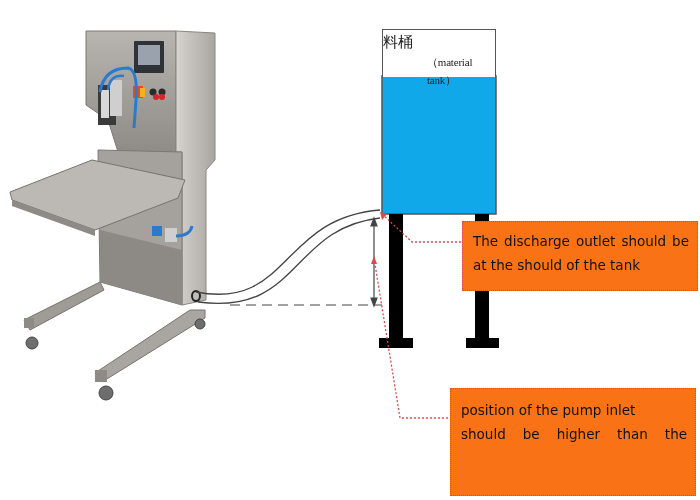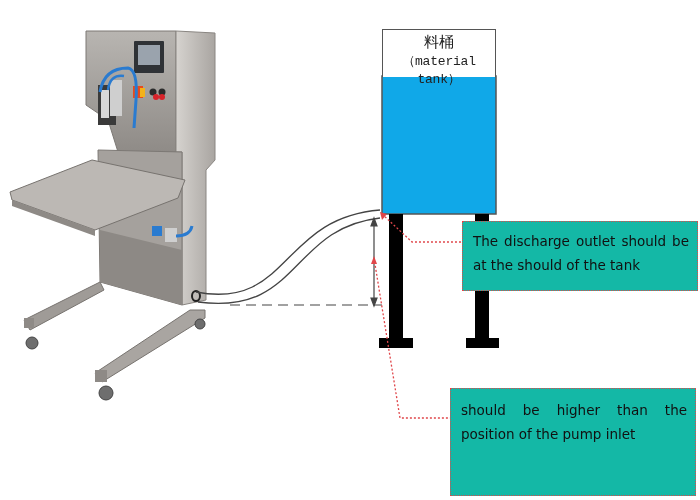--- a/index.html
+++ b/index.html
@@ -1,26 +1,26 @@
 <!DOCTYPE html>
 <html><head>
   <meta charset="utf-8">
   <style>
     html, body { margin: 0; padding: 0; background: #ffffff; }
     body { width: 700px; height: 500px; position: relative; overflow: hidden;
            font-family: "DejaVu Sans", sans-serif; }
     .stage { position: absolute; left: 0; top: 0; width: 700px; height: 500px; }
     .tank-label-box { position: absolute; left: 382px; top: 29px; width: 114px; height: 48px;
                       border: 1.5px solid #555; border-bottom: none; background: #fff;
-                      text-align: center; color: #222; box-sizing: border-box; }
+                      text-align: left; color: #222; box-sizing: border-box; }
     .tank-label-cn { font-size: 15px; line-height: 22px; margin-top: 1px;
                      font-family: "DejaVu Sans", sans-serif; }
-    .tank-label-en { font-size: 13px; line-height: 18px; letter-spacing: -0.2px;
-                     font-family: Liberation Mono, monospace; }
-    .note { position: absolute; border: 1.5px dotted #e0464a; background: #14b8a6;
+    .tank-label-en { font-size: 11px; line-height: 18px; letter-spacing: -0.2px;
+                     font-family: Liberation Serif, serif; margin-left: 44px; }
+    .note { position: absolute; border: 1.5px dotted #e0464a; background: #f97316;
             color: #111; font-family: "DejaVu Sans", sans-serif; font-size: 13.5px;
             line-height: 24px; box-sizing: border-box; text-align: justify; }
     .note-1 { left: 462px; top: 221px; width: 236px; height: 70px; padding: 7px 8px 0 10px; }
     .note-2 { left: 450px; top: 388px; width: 246px; height: 108px; padding: 9px 8px 0 10px; }
     .note span { display: block; }
   </style>
 </head>
 <body>
 
 <div class="stage">
@@ -121,16 +121,16 @@
   <div class="tank-label-box">
     <div class="tank-label-cn">料桶</div>
     <div class="tank-label-en">（material tank）</div>
   </div>
 
   <div class="note note-1">
     <span style="text-align:justify;text-align-last:justify;">The discharge outlet should be</span>
     <span>at the should of the tank</span>
   </div>
   <div class="note note-2">
+    <span>position of the pump inlet</span>
     <span style="text-align-last:justify;">should be higher than the</span>
-    <span>position of the pump inlet</span>
   </div>
 </div>
 
 </body></html>

